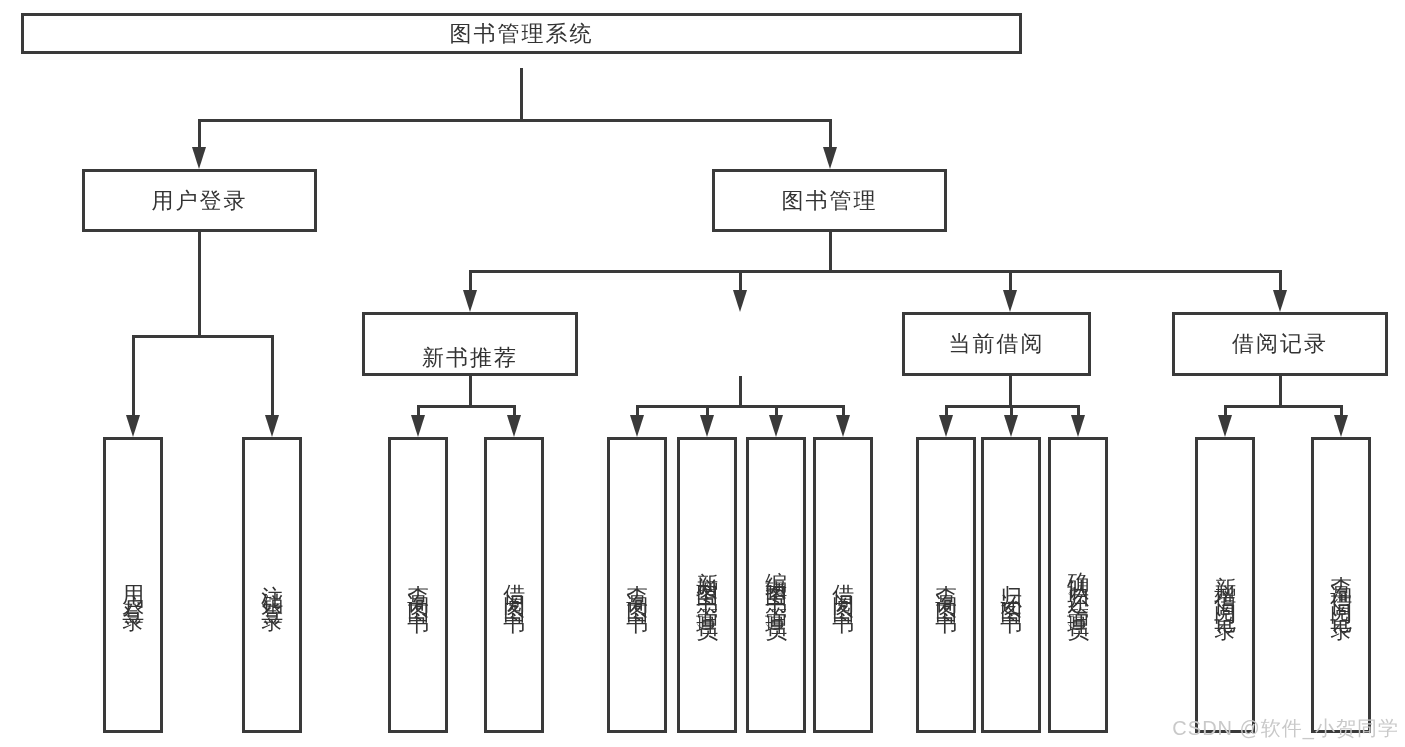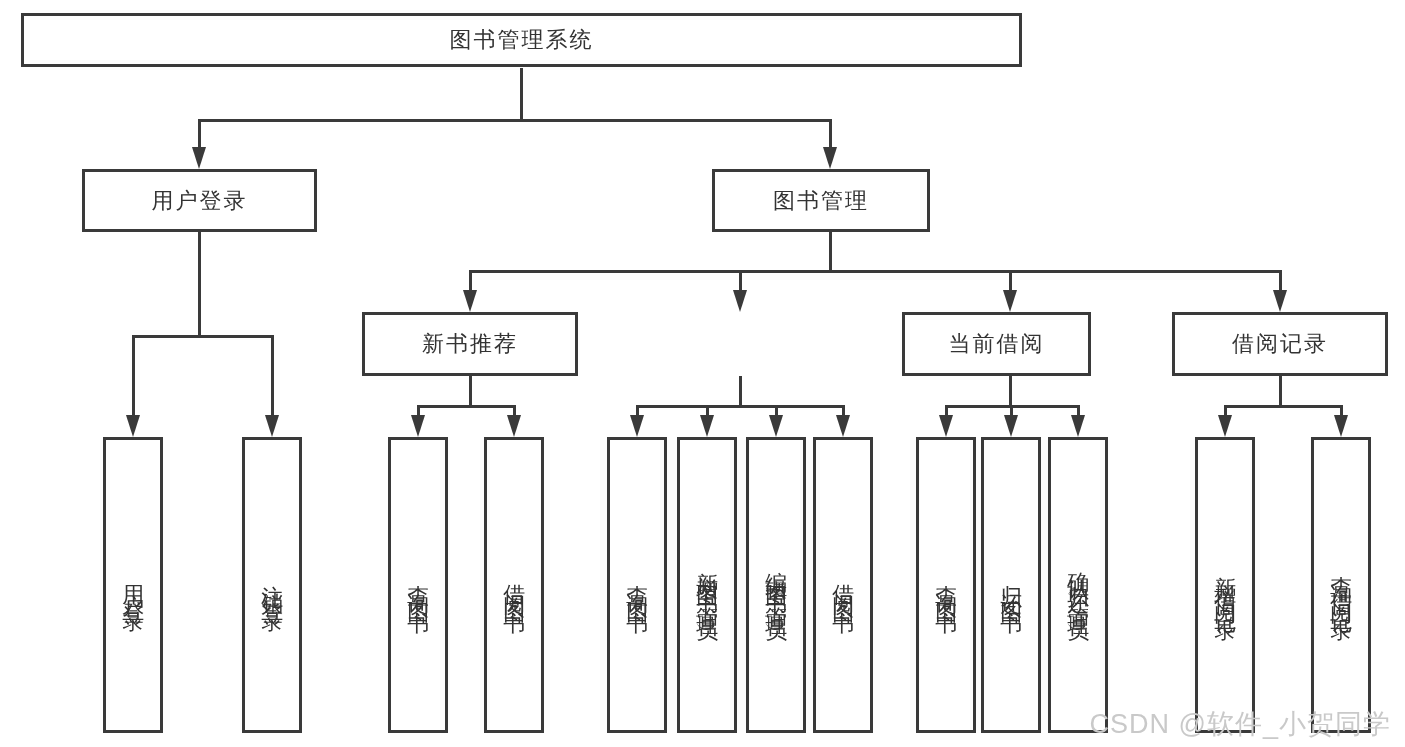--- a/index.html
+++ b/index.html
@@ -47,63 +47,63 @@
     position: absolute;
     left: -6px;
     top: 100%;
     width: 0; height: 0;
     border-left: 7.5px solid transparent;
     border-right: 7.5px solid transparent;
     border-top: 22px solid var(--line);
   }
   .watermark {
     position: absolute;
-    right: 14px;
+    right: 6px;
     bottom: 5px;
-    font-size: 27px;
+    font-size: 20px;
     color: var(--wm);
     letter-spacing: 1px;
     z-index: 10;
     white-space: nowrap;
   }
 </style>
 </head>
 <body>
 
 <div class="stage">
 
-  <div class="box" style="left:21px; top:13px; width:1001px; height:54px;">
+  <div class="box" style="left:21px; top:13px; width:1001px; height:41px;">
     <span class="htext">图书管理系统</span>
   </div>
 
   <div class="vline" style="left:520px; top:68px; height:53px;"></div>
   <div class="hline" style="left:198px; top:119px; width:633px;"></div>
   <div class="drop" style="left:198px; top:119px; height:28px;"></div>
   <div class="drop" style="left:829px; top:119px; height:28px;"></div>
 
   <div class="box" style="left:82px; top:169px; width:235px; height:63px;">
     <span class="htext">用户登录</span>
   </div>
-  <div class="box" style="left:712px; top:169px; width:218px; height:63px;text-align:right;">
+  <div class="box" style="left:712px; top:169px; width:235px; height:63px;text-align:right;">
     <span class="htext">图书管理</span>
   </div>
 
   <div class="vline" style="left:198px; top:232px; height:105px;"></div>
   <div class="hline" style="left:132px; top:335px; width:142px;"></div>
   <div class="drop" style="left:132px; top:335px; height:80px;"></div>
   <div class="drop" style="left:271px; top:335px; height:80px;"></div>
 
   <div class="vline" style="left:829px; top:232px; height:40px;"></div>
   <div class="hline" style="left:469px; top:270px; width:812px;"></div>
   <div class="drop" style="left:469px; top:270px; height:20px;"></div>
   <div class="drop" style="left:739px; top:270px; height:20px;"></div>
   <div class="drop" style="left:1009px; top:270px; height:20px;"></div>
   <div class="drop" style="left:1279px; top:270px; height:20px;"></div>
 
-  <div class="box" style="left:362px; top:312px; width:216px; height:64px;">
+  <div class="box" style="left:362px; top:312px; width:216px; height:64px;align-items:flex-end;">
     <span class="htext">新书推荐</span>
   </div>
   <div class="box" style="left:902px; top:312px; width:189px; height:64px;">
     <span class="htext">当前借阅</span>
   </div>
   <div class="box" style="left:1172px; top:312px; width:216px; height:64px;">
     <span class="htext">借阅记录</span>
   </div>
 
   <div class="vline" style="left:469px; top:376px; height:31px;"></div>

